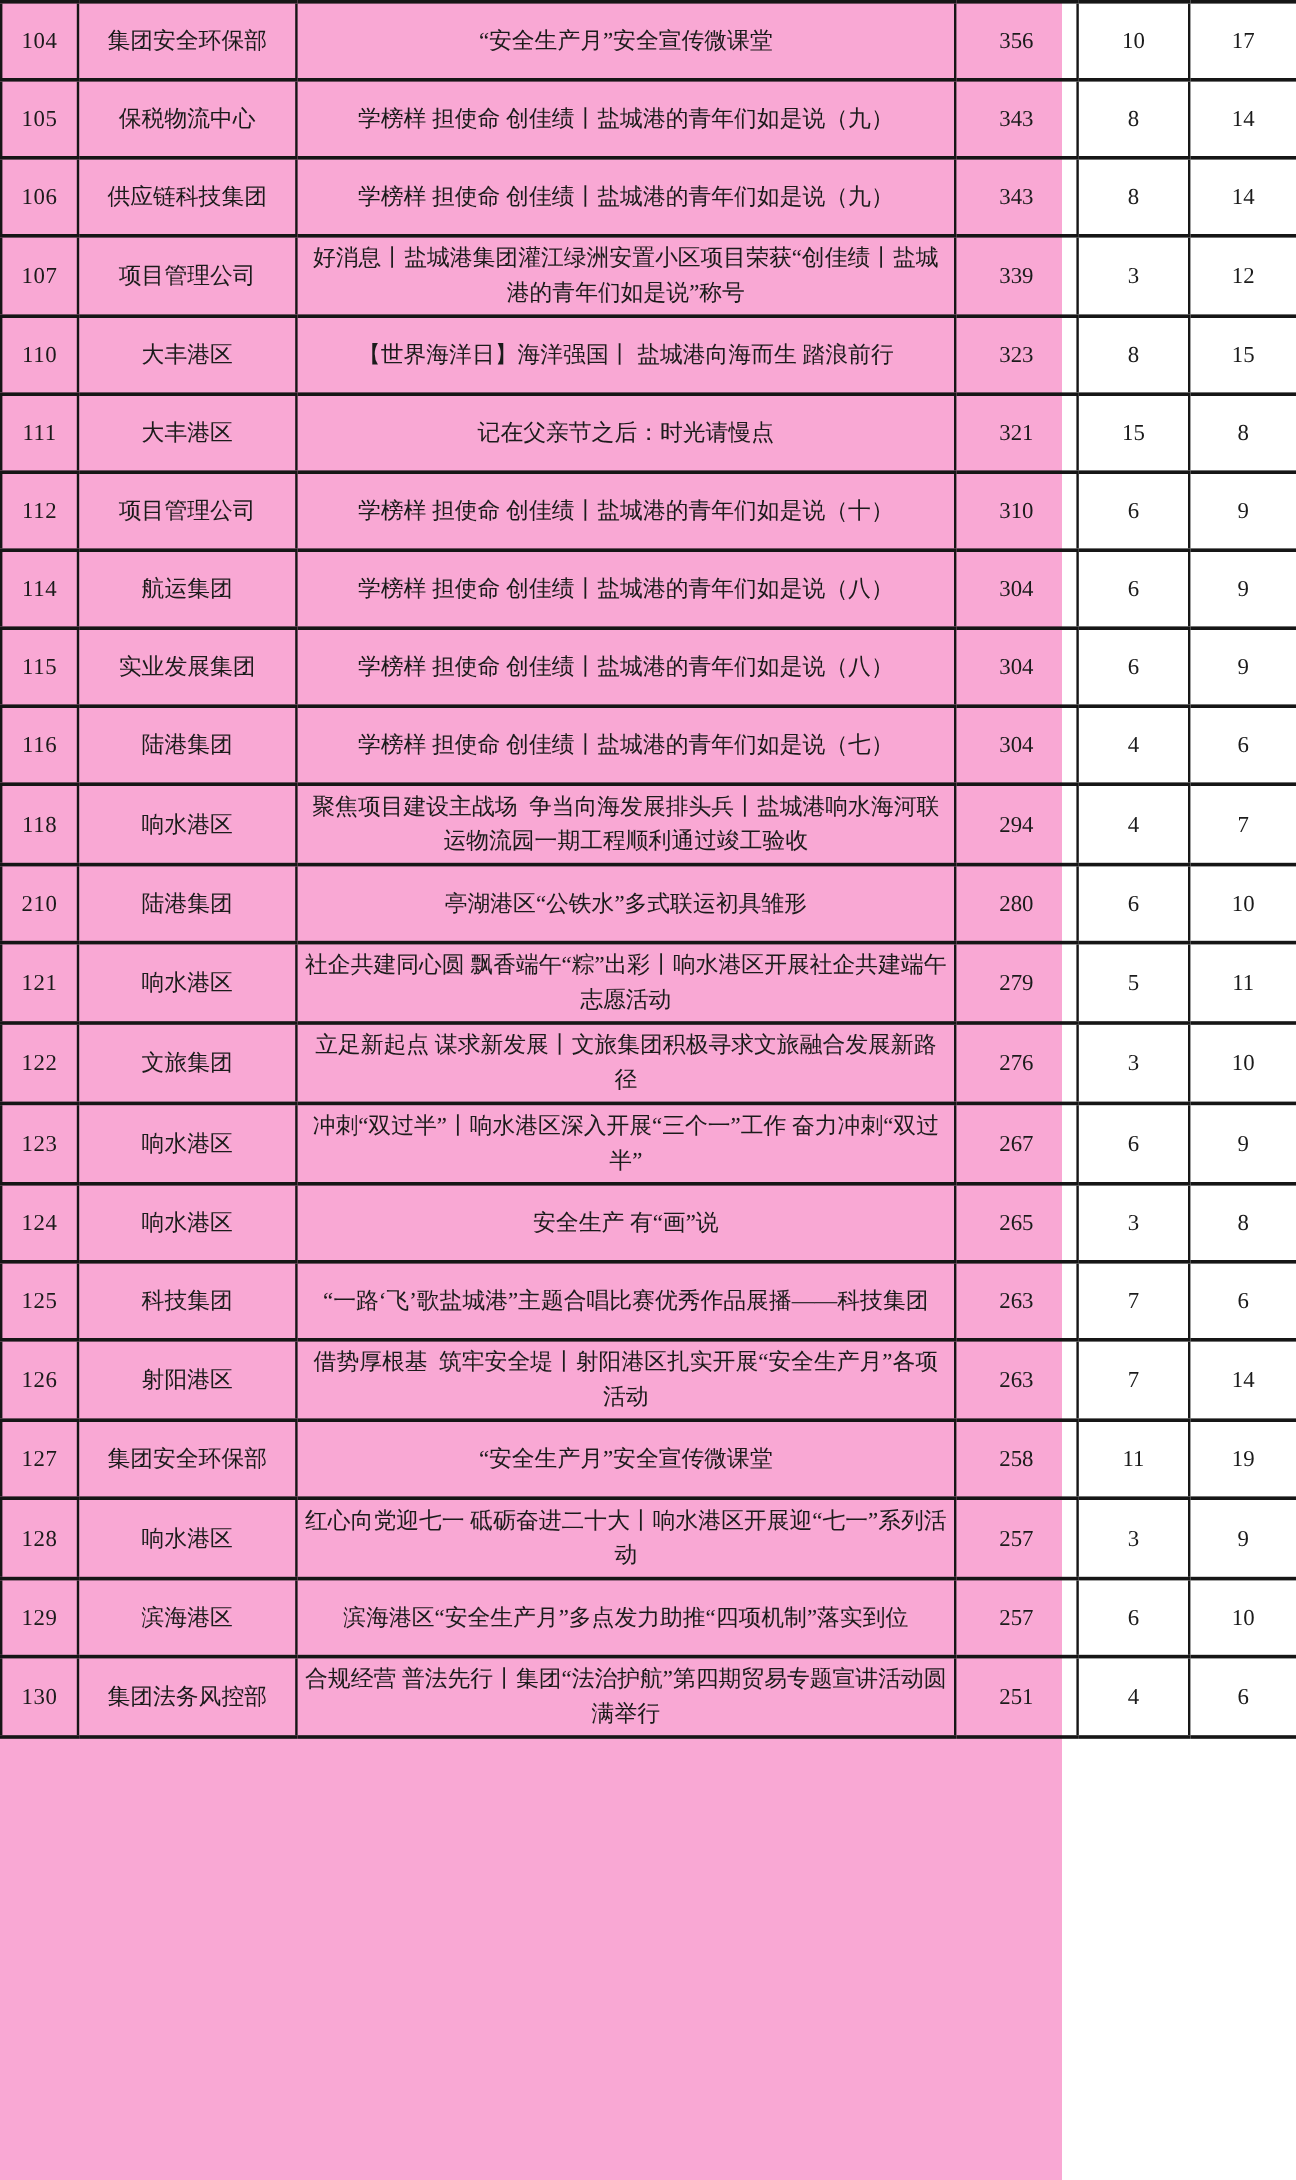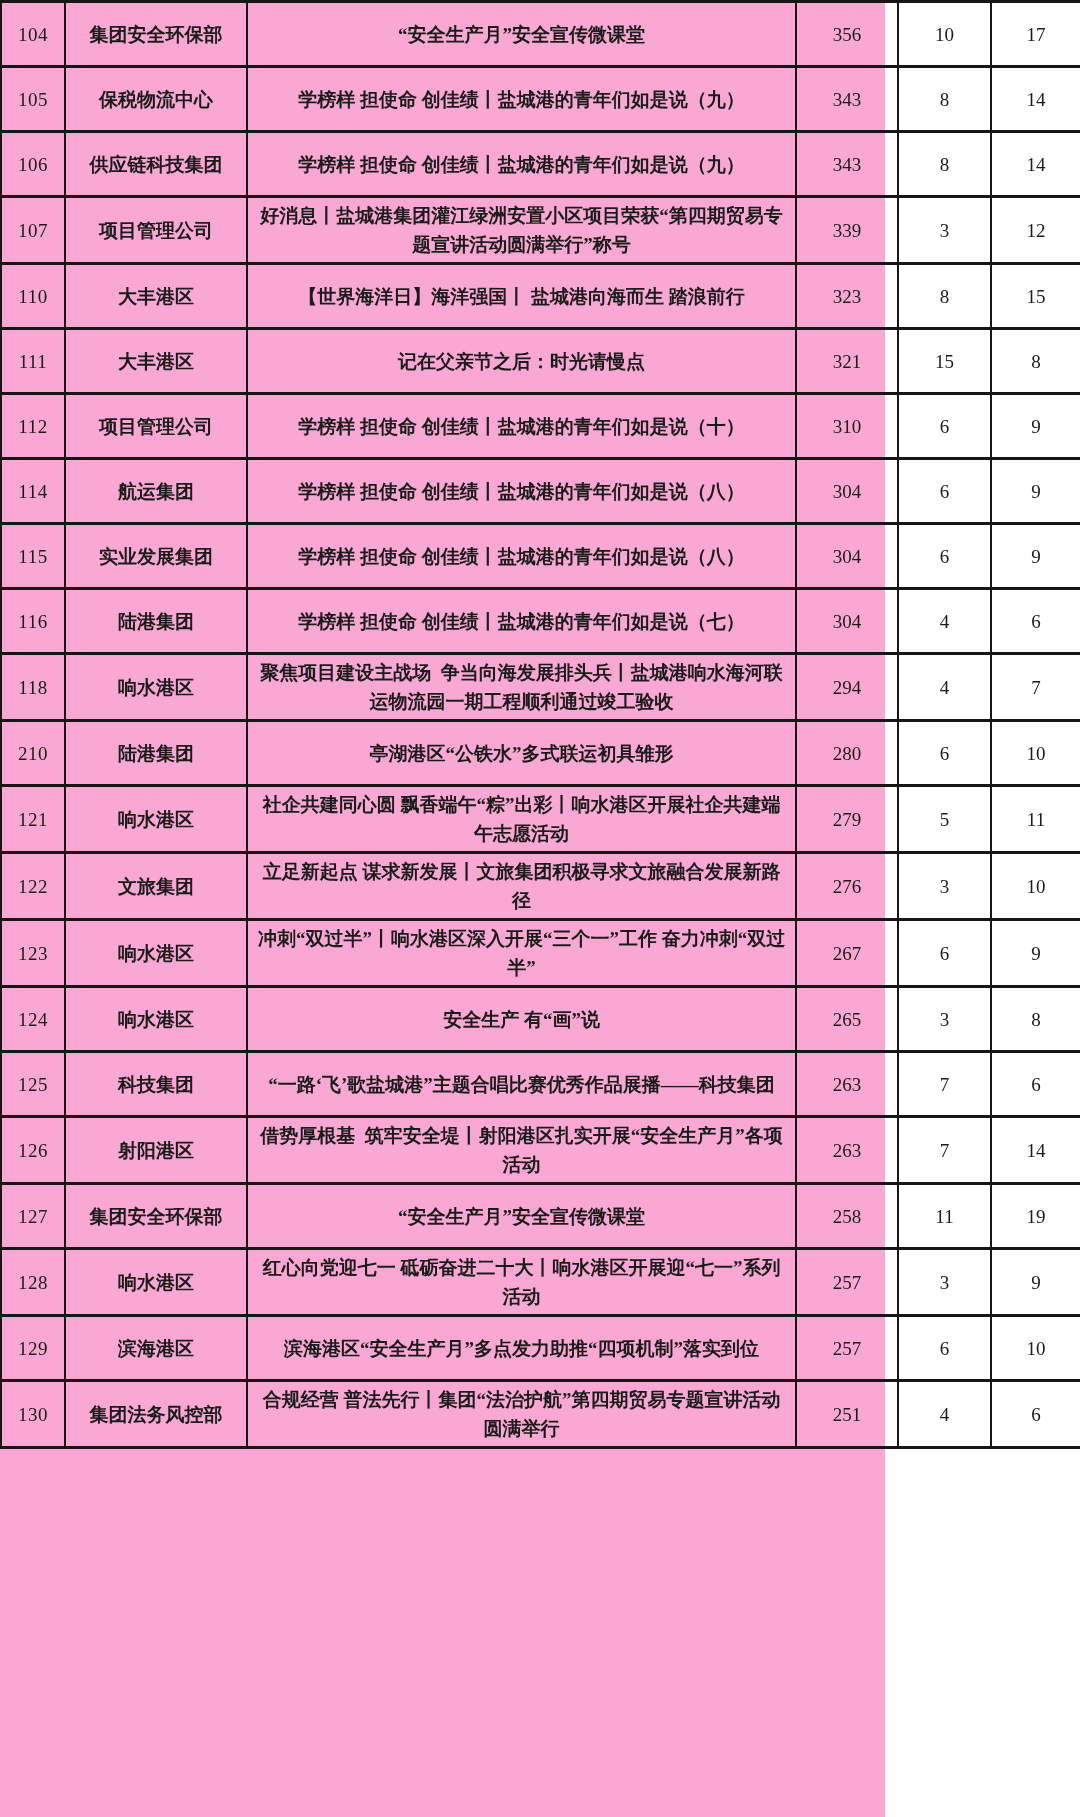--- a/index.html
+++ b/index.html
@@ -34,26 +34,24 @@
   }
   table.rank-table tr {
     height: 65px;
   }
   td.cell-rank {
     font-size: 18px;
     letter-spacing: 0.5px;
   }
   td.cell-org {
     padding: 3px 4px;
-    font-weight: bold;
   }
   td.cell-title {
     padding: 3px 12px;
     white-space: pre-wrap;
-    font-weight: bold;
   }
   td.cell-num {
     font-size: 19px;
   }
 </style>
 </head>
 <body>
 
 <div class="page">
   <table class="rank-table">
@@ -87,21 +85,21 @@
         <td class="cell-rank">106</td>
         <td class="cell-org">供应链科技集团</td>
         <td class="cell-title">学榜样 担使命 创佳绩丨盐城港的青年们如是说（九）</td>
         <td class="cell-num">343</td>
         <td class="cell-num">8</td>
         <td class="cell-num">14</td>
       </tr>
         <tr>
         <td class="cell-rank">107</td>
         <td class="cell-org">项目管理公司</td>
-        <td class="cell-title">好消息丨盐城港集团灌江绿洲安置小区项目荣获“第四期贸易专题宣讲活动圆满举行”称号</td>
+        <td class="cell-title">好消息丨盐城港集团灌江绿洲安置小区项目荣获“创佳绩丨盐城港的青年们如是说”称号</td>
         <td class="cell-num">339</td>
         <td class="cell-num">3</td>
         <td class="cell-num">12</td>
       </tr>
         <tr>
         <td class="cell-rank">110</td>
         <td class="cell-org">大丰港区</td>
         <td class="cell-title">【世界海洋日】海洋强国丨 盐城港向海而生 踏浪前行</td>
         <td class="cell-num">323</td>
         <td class="cell-num">8</td>

